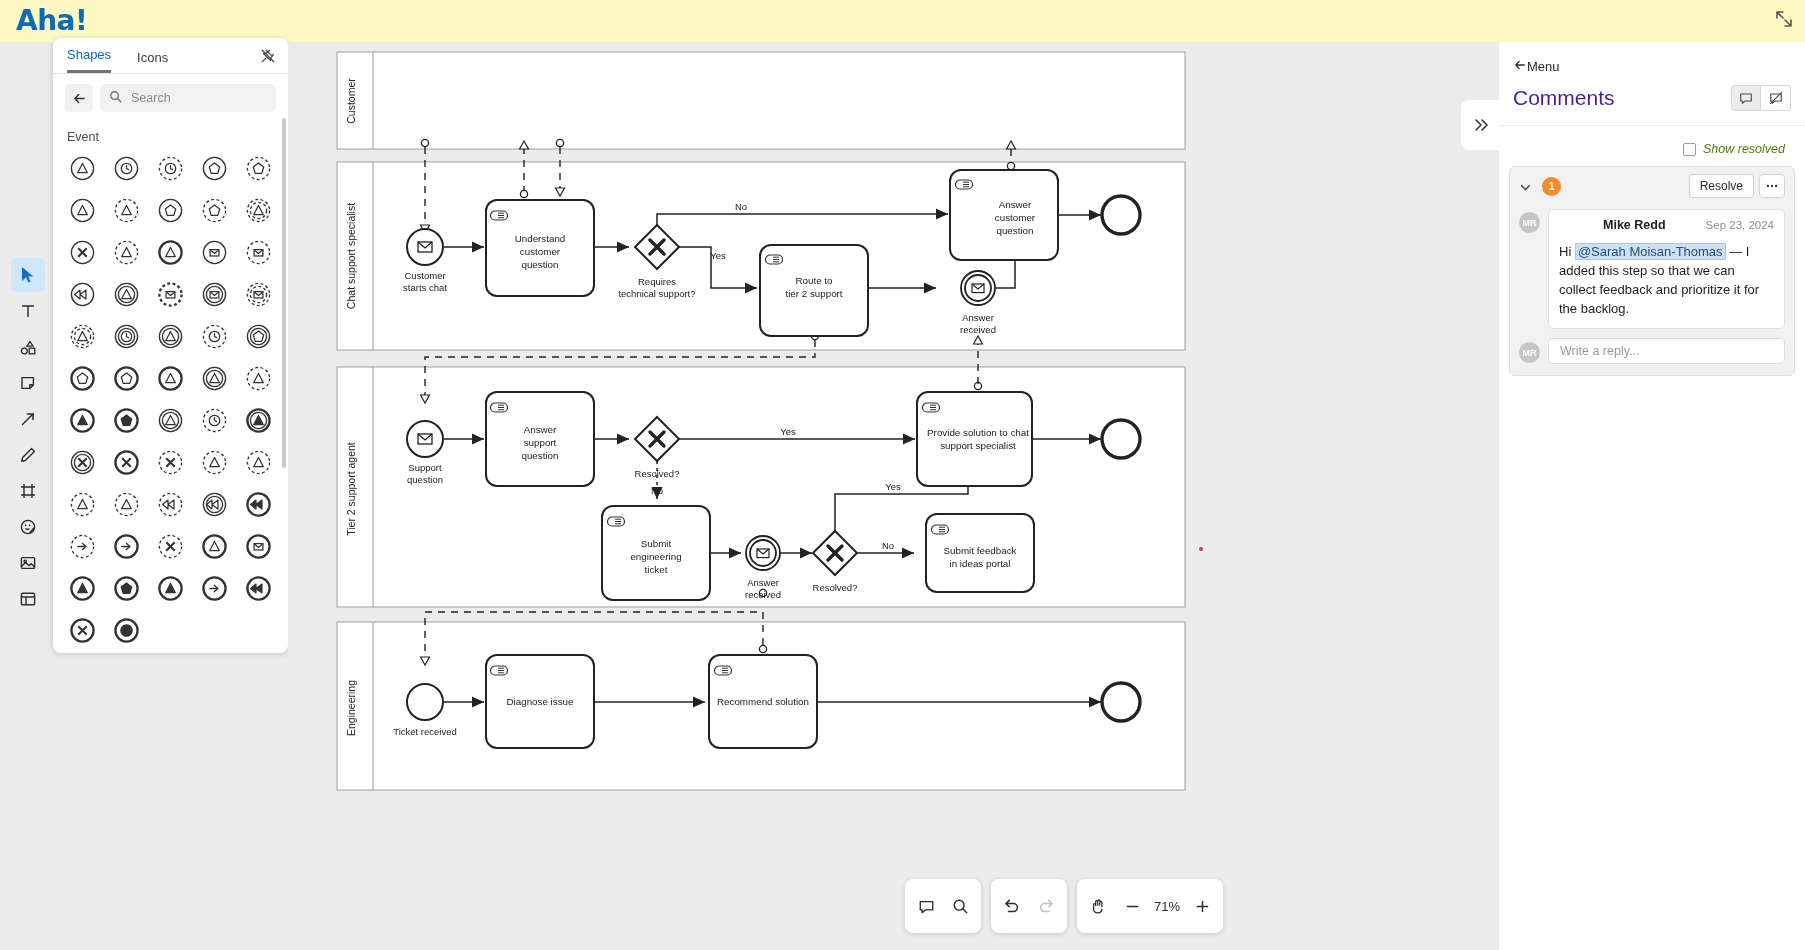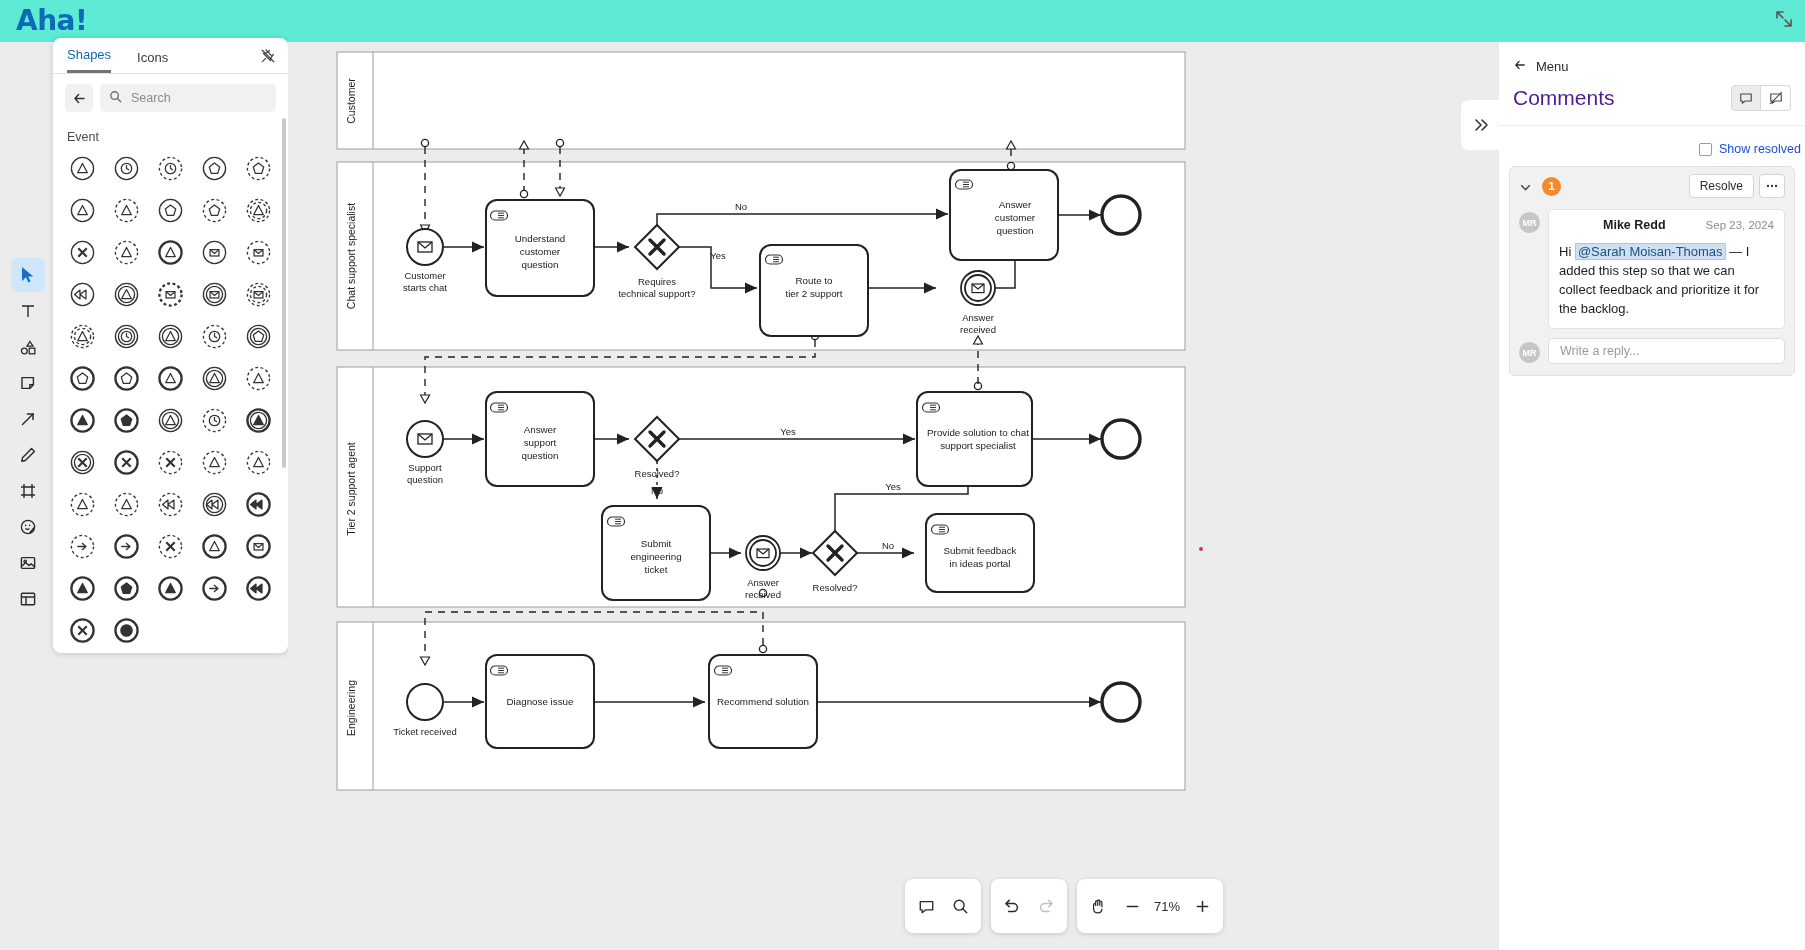--- a/index.html
+++ b/index.html
@@ -9,21 +9,21 @@
     overflow: hidden;
     background: #ececec;
     font-family: "Liberation Sans", sans-serif;
     -webkit-font-smoothing: antialiased;
   }
   .app { position: relative; width: 1805px; height: 950px; }
 
   
   .topbar {
     position: absolute; top: 0; left: 0; width: 1805px; height: 42px;
-    background: #5eead4;
+    background: #fef9c3;
   }
   .logo {
     position: absolute; left: 16px; top: 4px;
     font-size: 28px; font-weight: bold; color: #0d6ab5;
     letter-spacing: -0.5px; font-family: "DejaVu Sans", sans-serif;
   }
   .collapse-arrows {
     position: absolute; right: 10px; top: 8px; width: 22px; height: 22px;
     cursor: pointer;
   }
@@ -114,40 +114,41 @@
     width: 40px; height: 50px; background: #fff;
     border-radius: 8px 0 0 8px;
     display: flex; align-items: center; justify-content: center;
     cursor: pointer; color: #333;
   }
   .comments {
     position: absolute; right: 0; top: 42px; width: 306px; height: 908px;
     background: #ffffff;
   }
   .cm-menu {
-    display: flex; align-items: center; gap: 9px;
+    display: flex; align-items: center; gap: 0;
     padding: 16px 0 0 14px; font-size: 13px; color: #2b2b2b; cursor: pointer;
   }
   .cm-header {
     display: flex; align-items: center; justify-content: space-between;
     padding: 10px 14px 14px 14px; border-bottom: 1px solid #ececec;
   }
   .cm-title { font-size: 21px; font-weight: normal; color: #4c1d95; }
   .cm-seg { display: flex; }
   .cm-seg .sbtn {
     width: 30px; height: 26px; border: 1px solid #d8d8d8;
     display: flex; align-items: center; justify-content: center; cursor: pointer;
     color: #4a4a4a; background: #fff;
   }
   .cm-seg .sbtn:first-child { border-radius: 4px 0 0 4px; background: #ececec; }
   .cm-seg .sbtn:last-child { border-radius: 0 4px 4px 0; border-left: 0; }
   .cm-showresolved {
     display: flex; align-items: center; justify-content: flex-end;
-    gap: 7px; padding: 16px 4px 10px 0; font-size: 12.5px; color: #1d4ed8;
+    gap: 7px; padding: 16px 20px 10px 0; font-size: 12.5px; color: #4d7c0f;
     cursor: pointer;
+    font-style: italic;
   }
   .cbox {
     width: 13px; height: 13px; border: 1px solid #9a9a9a; border-radius: 2px;
     background: #fff;
   }
   .thread {
     margin: 0 10px; border: 1px solid #e0e0e0; border-radius: 6px;
     background: #f1f1f1; overflow: hidden;
   }
   .thread-head {

